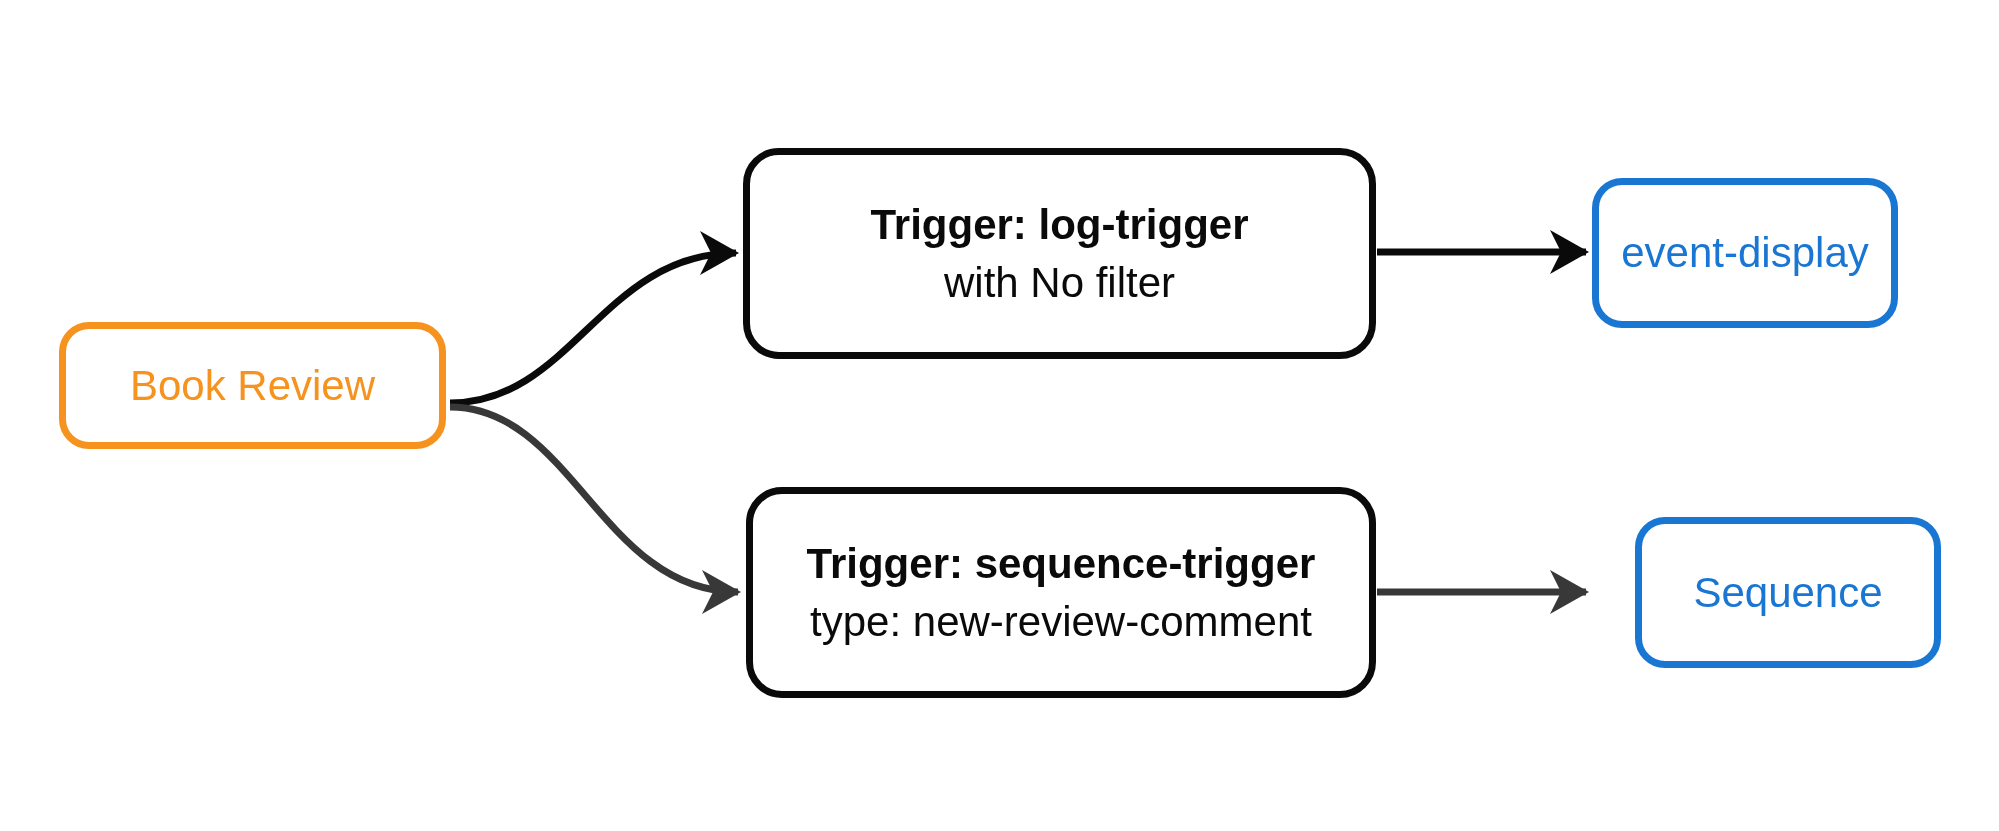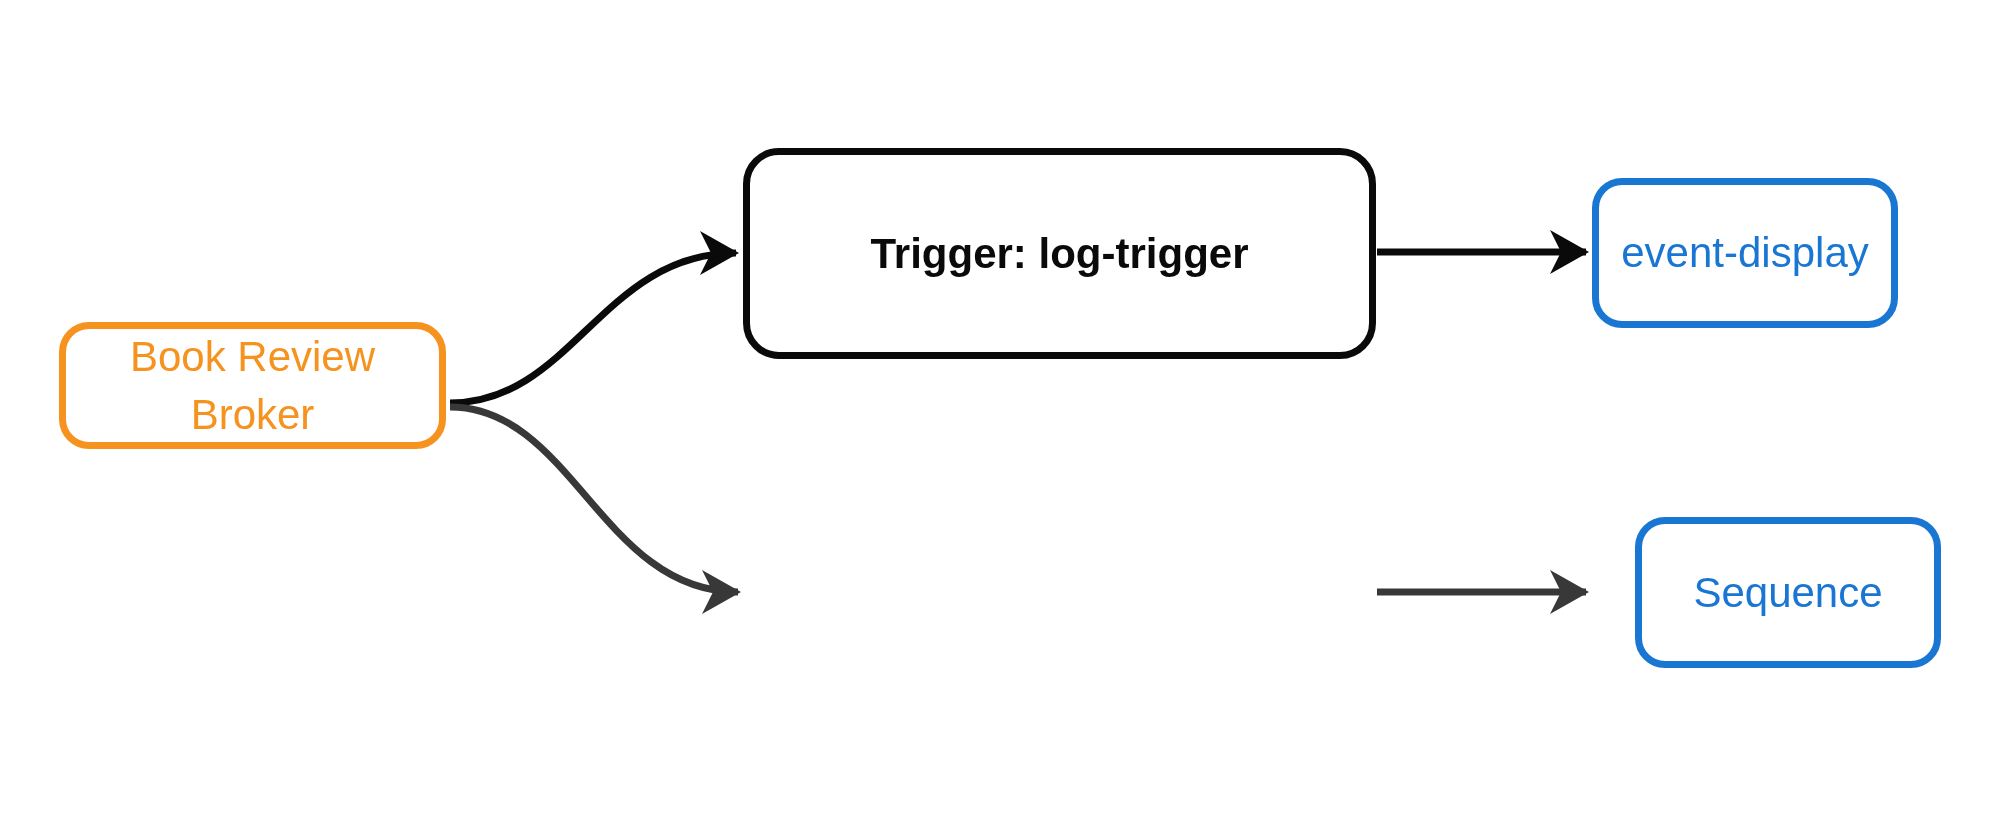--- a/index.html
+++ b/index.html
@@ -89,27 +89,31 @@
 
     <path class="edge-path edge-gray" d="M 450 407 C 572 407 602 592 738 592" marker-end="url(#arrow-gray)"></path>
 
     <path class="edge-path edge-black" d="M 1377 252 L 1586 252" marker-end="url(#arrow-black)"></path>
 
     <path class="edge-path edge-gray" d="M 1377 592 L 1586 592" marker-end="url(#arrow-gray)"></path>
   </svg>
 
   <div class="node node-broker">
     <span>Book Review</span>
-    <span>Broker</span>
   </div>
 
   <div class="node node-trigger node-trigger-1">
     <span class="title">Trigger: log-trigger</span>
+    <span class="subtitle">with No filter</span>
   </div>
 
+  <div class="node node-trigger node-trigger-2">
+    <span class="title">Trigger: sequence-trigger</span>
+    <span class="subtitle">type: new-review-comment</span>
+  </div>
 
   <div class="node node-output node-output-1">
     <span>event-display</span>
   </div>
 
   <div class="node node-output node-output-2">
     <span>Sequence</span>
   </div>
 
 </div>

